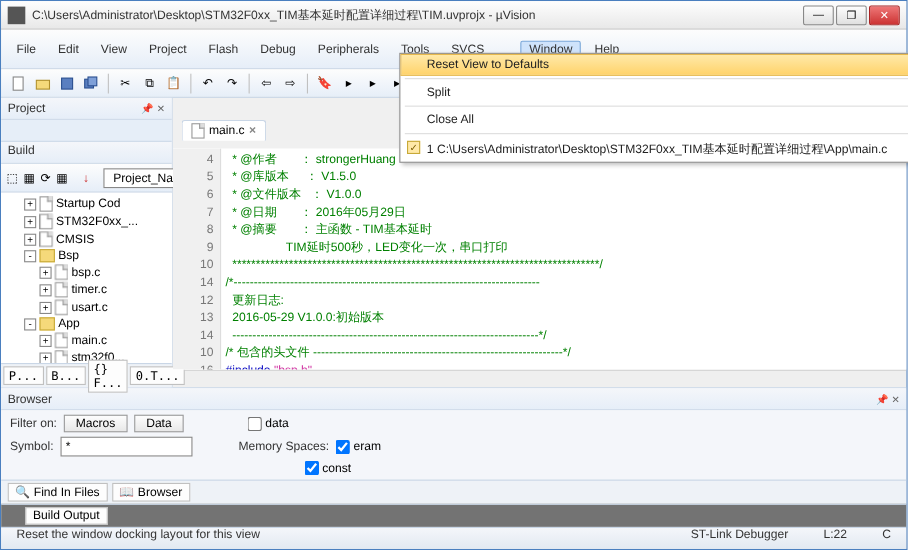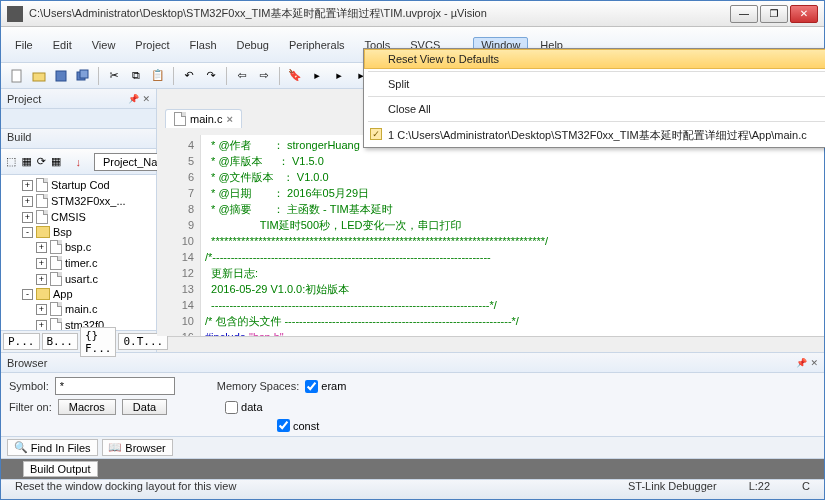--- a/index.html
+++ b/index.html
@@ -271,40 +271,40 @@
   </div>
 </div>
 
 <div class="browser-pane">
   <div class="pane-title">
     <span>Browser</span>
     <span class="pin">📌 ✕</span>
   </div>
   <div class="browser-body">
     <div class="brow">
+      <label>Filter on:</label>
+      <span class="btn">Macros</span>
+      <span class="btn">Data</span>
+      <span style="width:46px;"></span>
+      <span class="cb">
+          <input type="checkbox" style="">
+          <span>data</span>
+        </span>
+    </div>
+    <div class="brow">
       <label>Symbol:</label>
       <input type="text" style="width: 120px;" value="*">
       <span style="width:30px;"></span>
       <label>Memory Spaces:</label>
       <span class="cb">
           <input type="checkbox" checked="" style="">
           <span>eram</span>
         </span>
     </div>
     <div class="brow">
-      <label>Filter on:</label>
-      <span class="btn">Macros</span>
-      <span class="btn">Data</span>
-      <span style="width:46px;"></span>
-      <span class="cb">
-          <input type="checkbox" style="">
-          <span>data</span>
-        </span>
-    </div>
-    <div class="brow">
       <span style="width:262px;"></span>
       <span class="cb">
           <input type="checkbox" checked="" style="">
           <span>const</span>
         </span>
     </div>
   </div>
   <div class="btabs">
     <div class="btab">
         <span>🔍</span>

